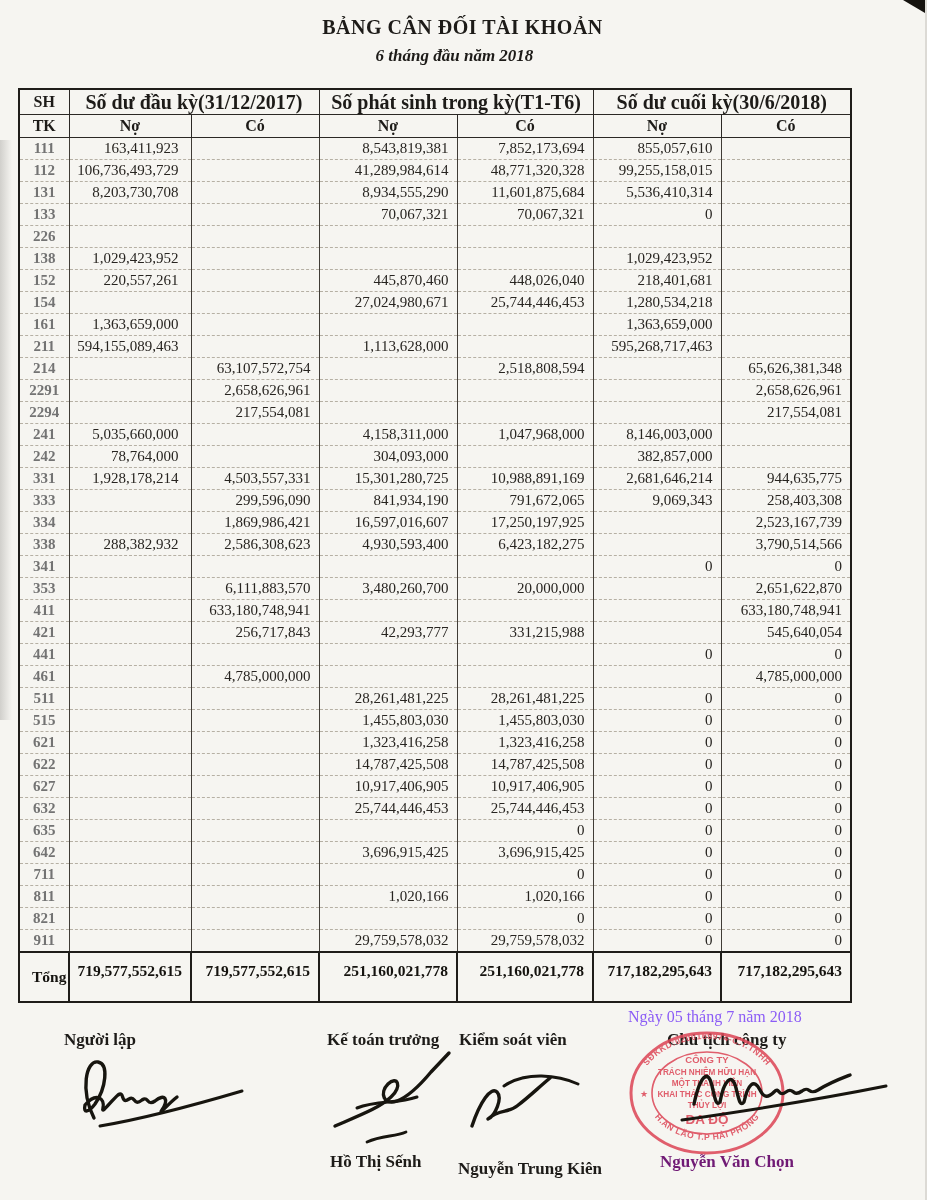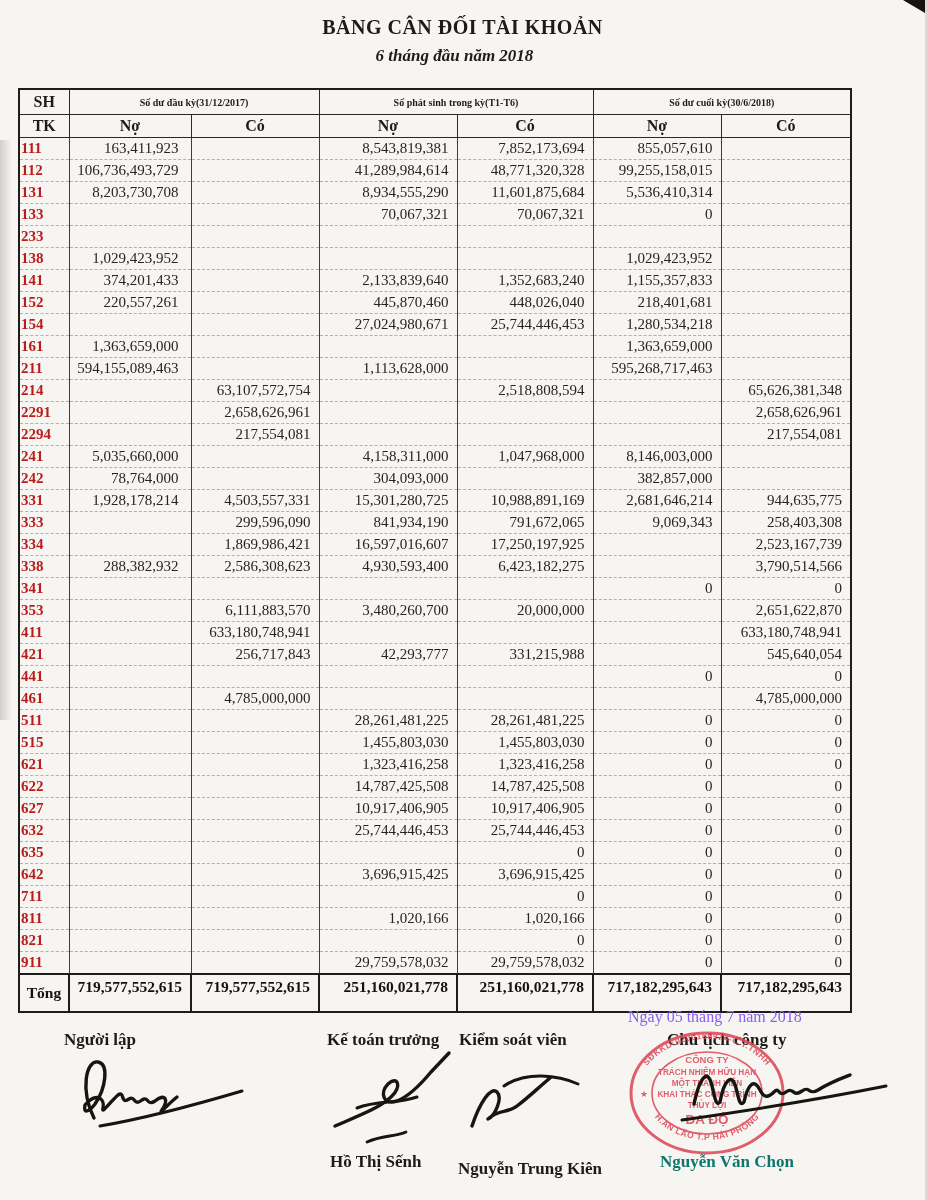--- a/index.html
+++ b/index.html
@@ -14,41 +14,41 @@
     background:linear-gradient(to right,rgba(40,38,34,0.18),rgba(40,38,34,0));}
   .corner-mark{position:absolute;top:0;right:0;width:22px;height:13px;background:#15130f;
     clip-path:polygon(0 0,100% 0,100% 100%);}
   .doc-title{position:absolute;top:16px;left:0;width:100%;text-align:center;
     font-size:20px;font-weight:bold;letter-spacing:.5px;}
   .doc-subtitle{position:absolute;top:46px;left:-8px;width:100%;text-align:center;
     font-size:17px;font-weight:bold;font-style:italic;}
   table.acct{position:absolute;top:88px;left:18px;width:832px;border-collapse:collapse;
     table-layout:fixed;border:2px solid #1f1d1a;background:transparent;}
   table.acct th{border:1px solid #2b2825;font-weight:bold;padding:0 2px;}
-  thead .grp{font-size:10px;height:24px;text-align:center;}
+  thead .grp{font-size:20px;height:24px;text-align:center;}
   thead .sub{font-size:16px;height:22px;}
   thead .acct-h{font-size:16px;margin-top:48px;}
   tbody td{
     border-left:1px solid #403c36;border-right:1px solid #403c36;
     border-bottom:1px dashed #b6b0a4;
     height:21px;line-height:21px;font-size:15px;
     padding:0 8px 0 2px;white-space:nowrap;overflow:hidden;color:#272420;
   }
-  tbody td.c-acct{text-align:left;font-weight:bold;padding:0 1px;color:#b91c1c;font-size:15px;}
+  tbody td.c-acct{text-align:center;font-weight:bold;padding:0 1px;color:#737373;font-size:15px;}
   tbody td.c-num{text-align:right;}
   tbody td.c1{padding-right:12px;font-family:Liberation Serif, serif;}
   tfoot td{border:2px solid #1f1d1a;font-weight:bold;font-size:15.5px;height:24px;
     line-height:24px;text-align:right;padding:0 8px 12px 2px;white-space:nowrap;color:#15130f;}
-  tfoot td.t-label{text-align:center;padding:0;}
+  tfoot td.t-label{text-align:center;padding:12px;}
   .date-line{position:absolute;top:1008px;left:628px;font-size:16px;color:#8b5cf6;}
   .role{position:absolute;top:1030px;font-size:17px;font-weight:bold;white-space:nowrap;}
   .role.r1{left:64px;}  .role.r2{left:327px;} .role.r3{left:459px;text-align:center;} .role.r4{left:667px;}
   .sig-name{position:absolute;top:1152px;font-size:17px;font-weight:bold;white-space:nowrap;}
   .sig-name.n1{left:70px;margin-top:46px;} .sig-name.n2{left:330px;} .sig-name.n3{left:458px;margin-top:7px;}
-  .sig-name.n4{left:660px;color:#0f766e;}
+  .sig-name.n4{left:660px;color:#701a75;}
   .sig{position:absolute;}
   .sig path{fill:none;stroke:#17150f;stroke-linecap:round;stroke-linejoin:round;}
   .sig1{left:70px;top:1052px;} .sig2{left:325px;top:1046px;}
   .sig3{left:452px;top:1060px;} .sig4{left:676px;top:1046px;}
   .stamp{position:absolute;left:622px;top:1022px;opacity:.88;}
   .stamp text{font-family:"Liberation Sans","DejaVu Sans",sans-serif;font-weight:bold;}
 </style>
 </head>
 <body>
 
@@ -117,44 +117,35 @@
         <tr>
           <td class="c-acct">133</td>
           <td class="c-num c1"></td>
           <td class="c-num c2"></td>
           <td class="c-num c3">70,067,321</td>
           <td class="c-num c4">70,067,321</td>
           <td class="c-num c5">0</td>
           <td class="c-num c6"></td>
         </tr>
         <tr>
-          <td class="c-acct">233</td>
+          <td class="c-acct">226</td>
           <td class="c-num c1"></td>
           <td class="c-num c2"></td>
           <td class="c-num c3"></td>
           <td class="c-num c4"></td>
           <td class="c-num c5"></td>
           <td class="c-num c6"></td>
         </tr>
         <tr>
           <td class="c-acct">138</td>
           <td class="c-num c1">1,029,423,952</td>
           <td class="c-num c2"></td>
           <td class="c-num c3"></td>
           <td class="c-num c4"></td>
           <td class="c-num c5">1,029,423,952</td>
-          <td class="c-num c6"></td>
-        </tr>
-        <tr>
-          <td class="c-acct">141</td>
-          <td class="c-num c1">374,201,433</td>
-          <td class="c-num c2"></td>
-          <td class="c-num c3">2,133,839,640</td>
-          <td class="c-num c4">1,352,683,240</td>
-          <td class="c-num c5">1,155,357,833</td>
           <td class="c-num c6"></td>
         </tr>
         <tr>
           <td class="c-acct">152</td>
           <td class="c-num c1">220,557,261</td>
           <td class="c-num c2"></td>
           <td class="c-num c3">445,870,460</td>
           <td class="c-num c4">448,026,040</td>
           <td class="c-num c5">218,401,681</td>
           <td class="c-num c6"></td>

